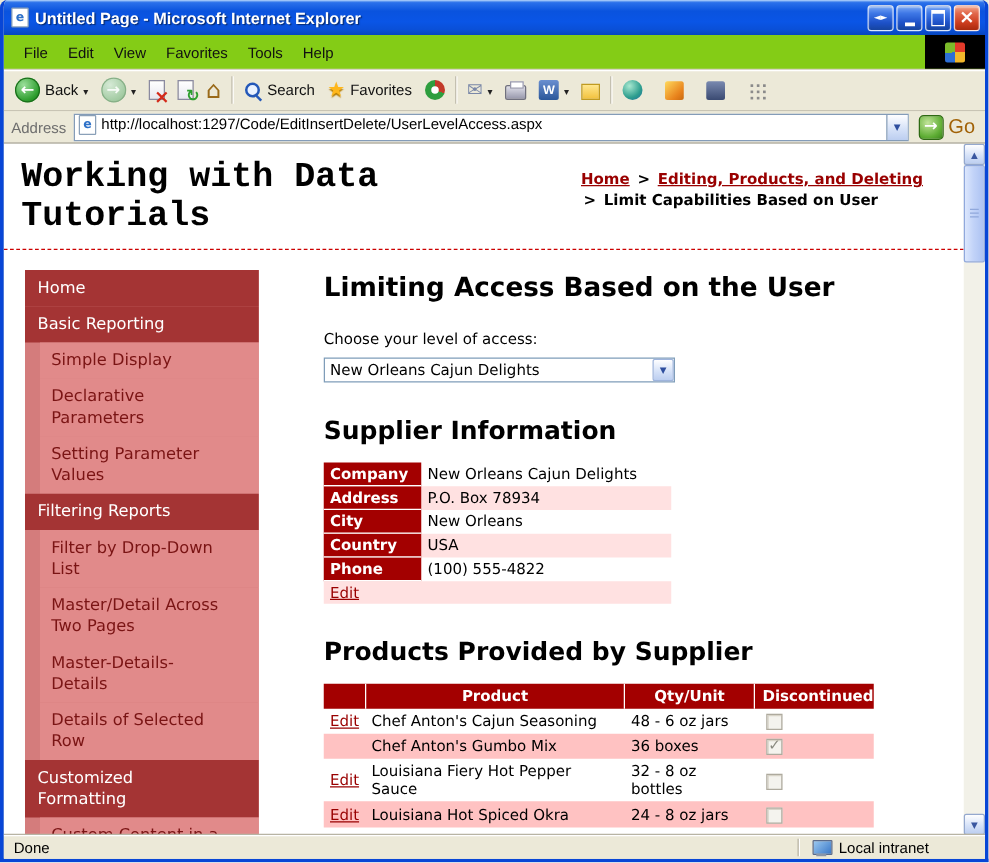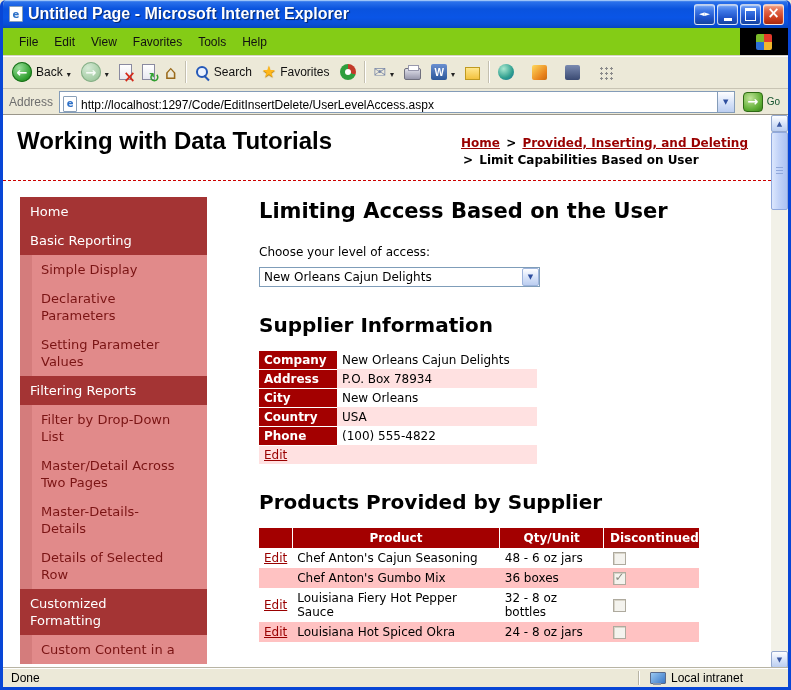--- a/index.html
+++ b/index.html
@@ -4,21 +4,21 @@
 <style>
   *{box-sizing:border-box;margin:0;padding:0}
   html,body{width:791px;height:690px;overflow:hidden}
   body{font-family:"Liberation Sans",sans-serif;background:#ECE9D8}
   .window{width:791px;height:690px;display:flex;flex-direction:column;border:3px solid #0846D6;border-top:none;border-radius:6px 6px 0 0;overflow:hidden;background:#ECE9D8}
 
   
   .titlebar{flex:0 0 28px;display:flex;align-items:center;gap:5px;padding:0 4px 0 6px;
     background:linear-gradient(180deg,#6FA5F2 0%,#2A70EA 8%,#0A53DE 32%,#0A55E6 62%,#0A4FD6 86%,#0646BE 100%);
     box-shadow:inset 0 1px 0 #9CC3F8}
-  .title-text{flex:1;color:#fff;font-size:16px;font-weight:bold;text-shadow:1px 1px 1px rgba(0,0,0,.55);white-space:nowrap;overflow:hidden}
+  .title-text{flex:1;color:#fff;font-size:13px;font-weight:bold;text-shadow:1px 1px 1px rgba(0,0,0,.55);white-space:nowrap;overflow:hidden}
   .title-buttons{display:flex;gap:2px}
   .tbtn{width:21px;height:21px;border-radius:3px;border:1px solid rgba(255,255,255,.75);display:flex;align-items:center;justify-content:center;color:#fff;
     background:linear-gradient(180deg,#7AA8F5 0%,#3E77E6 30%,#1D51C8 70%,#16449F 100%);box-shadow:inset 0 1px 1px rgba(255,255,255,.5)}
   .tbtn-arrows::after{content:"\25C4\25BA";font-size:7px;font-family:"DejaVu Sans",sans-serif}
   .tbtn-min::after{content:"";width:8px;height:3px;background:#fff;align-self:flex-end;margin-bottom:3px}
   .tbtn-min{display:flex}
   .tbtn-max::after{content:"";width:9px;height:9px;border:1px solid #fff;border-top:3px solid #fff}
   .tbtn-close{background:linear-gradient(180deg,#F2A88C 0%,#E2674A 30%,#CC3D1E 70%,#A82A0E 100%)}
   .tbtn-close::after{content:"\00D7";font-size:15px;font-weight:bold;margin-top:-2px;font-family:"DejaVu Sans",sans-serif}
   .ic-iedoc{width:14px;height:16px;background:#fff;border:1px solid #8AA0B8;border-radius:1px;display:flex;align-items:center;justify-content:center;font-size:10px;font-weight:bold;color:#2E71C8;font-family:"DejaVu Sans",sans-serif}
@@ -63,43 +63,43 @@
   .ic-note{width:15px;height:13px;background:linear-gradient(#FFE68C,#F2C23E);border:1px solid #C09A20;margin-top:2px}
   .ic-addon1{width:16px;height:16px;border-radius:50%;background:radial-gradient(circle at 35% 30%,#A8E8D0,#2E9E8E 60%,#1A6A9E)}
   .ic-addon2{width:15px;height:15px;border-radius:2px;background:linear-gradient(135deg,#FFD95C,#E8821C 70%,#C86A10)}
   .ic-addon3{width:15px;height:15px;border-radius:2px;background:linear-gradient(#7A8AB0,#3A4A72)}
   .ic-addon4{width:15px;height:15px;background-image:radial-gradient(#8A8A8A 1px,transparent 1.3px);background-size:5px 5px;background-position:1px 1px}
   .addon-gap{margin-left:8px}
 
   
   .addressbar{flex:0 0 26px;display:flex;align-items:center;gap:6px;padding:0 6px;background:#ECE9D8;border-bottom:1px solid #9A968A}
   .addr-label{font-size:12px;color:#6E6E6E}
-  .addr-box{flex:1;height:22px;background:#fff;border:1px solid #849CB8;display:flex;align-items:flex-end;gap:4px;padding-left:3px}
+  .addr-box{flex:1;height:22px;background:#fff;border:1px solid #849CB8;display:flex;align-items:flex-start;gap:4px;padding-left:3px}
   .addr-url{flex:1;font-size:12px;color:#000;white-space:nowrap;overflow:hidden}
   .addr-drop{width:17px;height:20px;border-left:1px solid #849CB8;background:linear-gradient(#FEFEFF,#D6E2F8 55%,#BCCEF0);display:flex;align-items:center;justify-content:center;color:#2E4E9E}
   .addr-drop::after{content:"\25BC";font-size:7px;font-family:"DejaVu Sans",sans-serif}
   .go-btn{display:flex;align-items:center;gap:4px;padding:0 2px}
   .ic-go{width:20px;height:20px;border-radius:4px;background:radial-gradient(circle at 35% 30%,#C2E49A,#5FAE35 65%,#3A841C);border:1px solid #2E6A14;color:#fff;display:flex;align-items:center;justify-content:center;font-weight:bold;font-size:13px;font-family:"DejaVu Sans",sans-serif}
   .ic-go::after{content:"\2192"}
-  .go-label{font-size:10px;color:#14532d}
+  .go-label{font-size:16px;color:#a16207}
 
   
   .viewport{flex:1;display:flex;overflow:hidden;background:#fff}
   .pagearea{flex:1;overflow:hidden;background:#fff}
   .scrollbar{flex:0 0 17px;display:flex;flex-direction:column;background:#F2F1E8}
   .sb-btn{flex:0 0 17px;background:linear-gradient(#FEFEFF,#D6E2F8 55%,#BCCEF0);border:1px solid #94A8CE;border-radius:2px;display:flex;align-items:center;justify-content:center;color:#3A57A0}
   .sb-up::after{content:"\25B2";font-size:7px;font-family:"DejaVu Sans",sans-serif}
   .sb-down::after{content:"\25BC";font-size:7px;font-family:"DejaVu Sans",sans-serif}
   .sb-track{flex:1;position:relative}
   .sb-thumb{position:absolute;left:0;top:0;width:17px;height:78px;background:linear-gradient(90deg,#DCE7FD,#C2D3F8 45%,#ACC2F2);border:1px solid #90A8DC;border-radius:2px}
   .sb-thumb::after{content:"";position:absolute;left:4px;top:34px;width:7px;height:1px;background:#90A8DC;box-shadow:0 3px 0 #90A8DC,0 6px 0 #90A8DC}
 
   
   .page-header{display:flex;justify-content:space-between;padding:12px 18px 10px 14px;border-bottom:1px dashed #CC0000}
-  .site-title{font-family:Liberation Sans, sans-serif;font-size:24px;font-weight:bold;color:#000}
+  .site-title{font-family:Liberation Mono, monospace;font-size:28px;font-weight:bold;color:#000}
   .breadcrumb{width:292px;font-family:"DejaVu Sans",sans-serif;font-size:12px;font-weight:bold;line-height:1.45;padding-top:8px}
   .crumb-link{color:#990000;text-decoration:underline;cursor:pointer}
   .crumb-sep{color:#000;padding:0 2px}
   .crumb-current{color:#000}
 
   .content{display:flex;align-items:flex-start}
   .sidebar{flex:0 0 187px;margin:16px 0 0 17px;background:#D47C7C;font-family:"DejaVu Sans",sans-serif}
   .side-l1{background:#A43434;color:#fff;font-size:13px;line-height:17px;padding:6px 38px 6px 10px;cursor:pointer}
   .side-l2{margin-left:12px;background:#E18A8A;color:#7A1414;font-size:13px;line-height:17px;padding:6px 31px 6px 9px;cursor:pointer}
 
@@ -245,21 +245,21 @@
   </div>
 
   <div class="viewport">
     <div class="pagearea">
 
       <div class="page-header">
         <div class="site-title">Working with Data Tutorials</div>
         <div class="breadcrumb">
           <span class="crumb-link">Home</span>
           <span class="crumb-sep">&gt;</span>
-          <span class="crumb-link">Provided, Inserting, and Deleting</span>
+          <span class="crumb-link">Editing, Products, and Deleting</span>
           <span class="crumb-sep">&gt;</span>
           <span class="crumb-current">Limit Capabilities Based on User</span>
         </div>
       </div>
 
       <div class="content">
 
         <div class="sidebar">
           <div class="side-l1">Home</div>
           <div class="side-l1">Basic Reporting</div>

